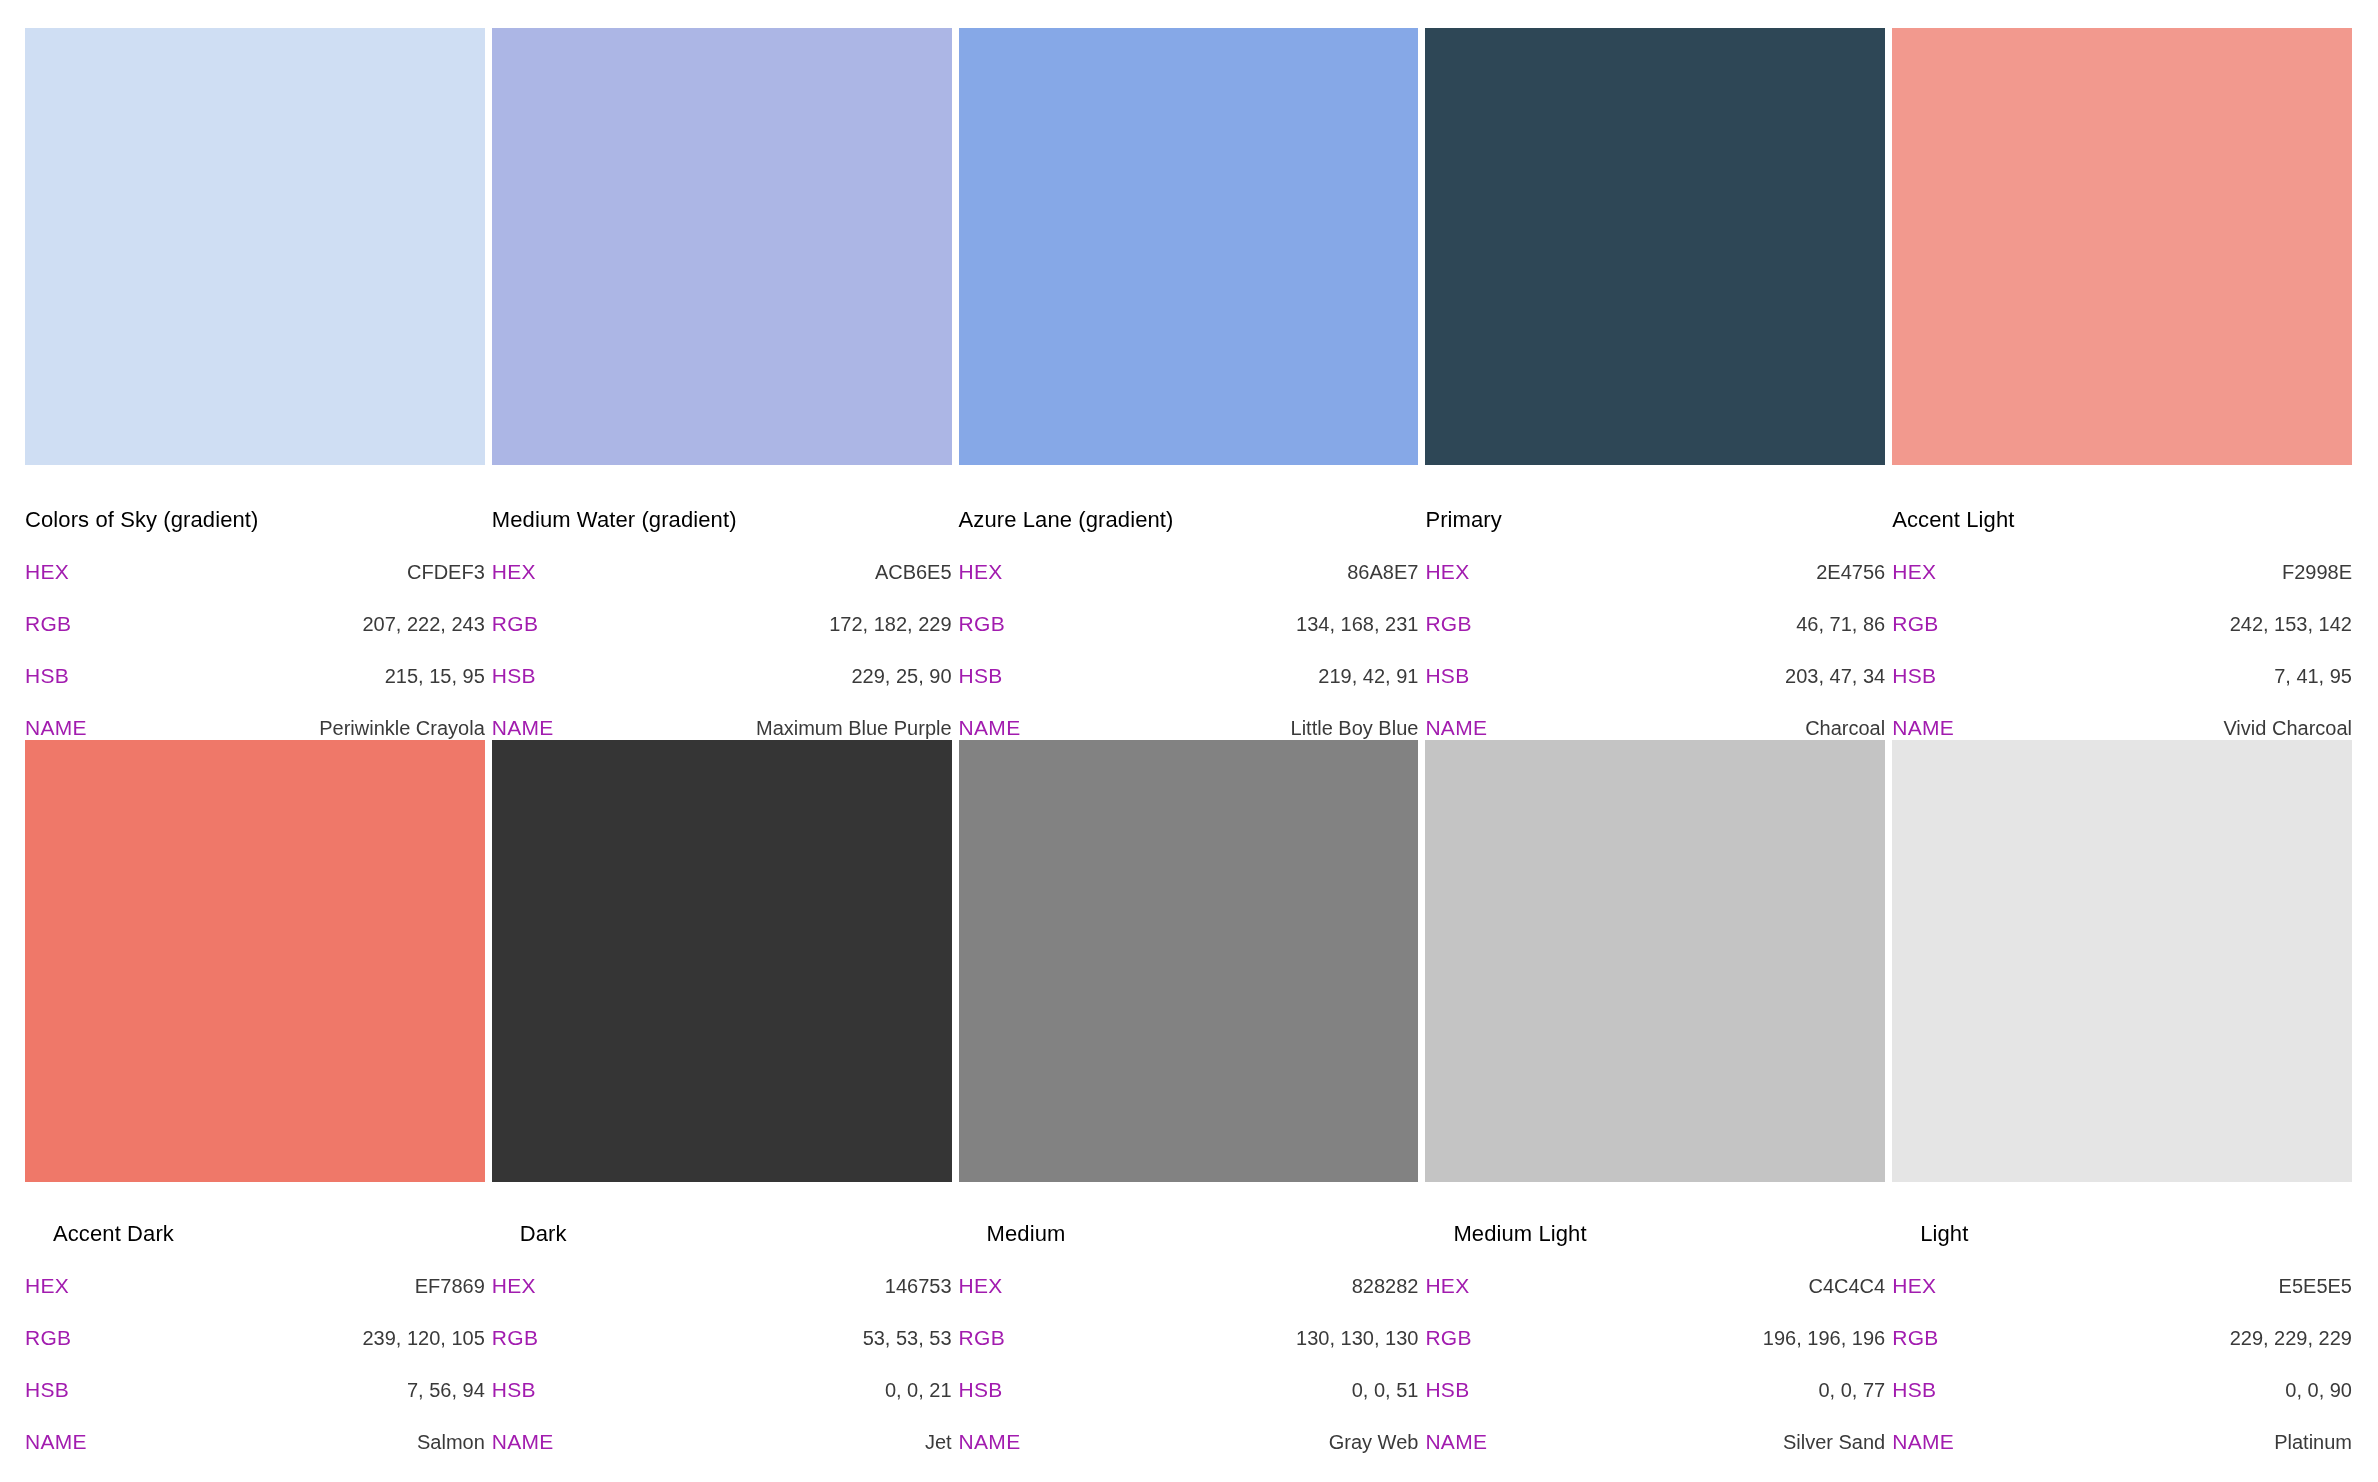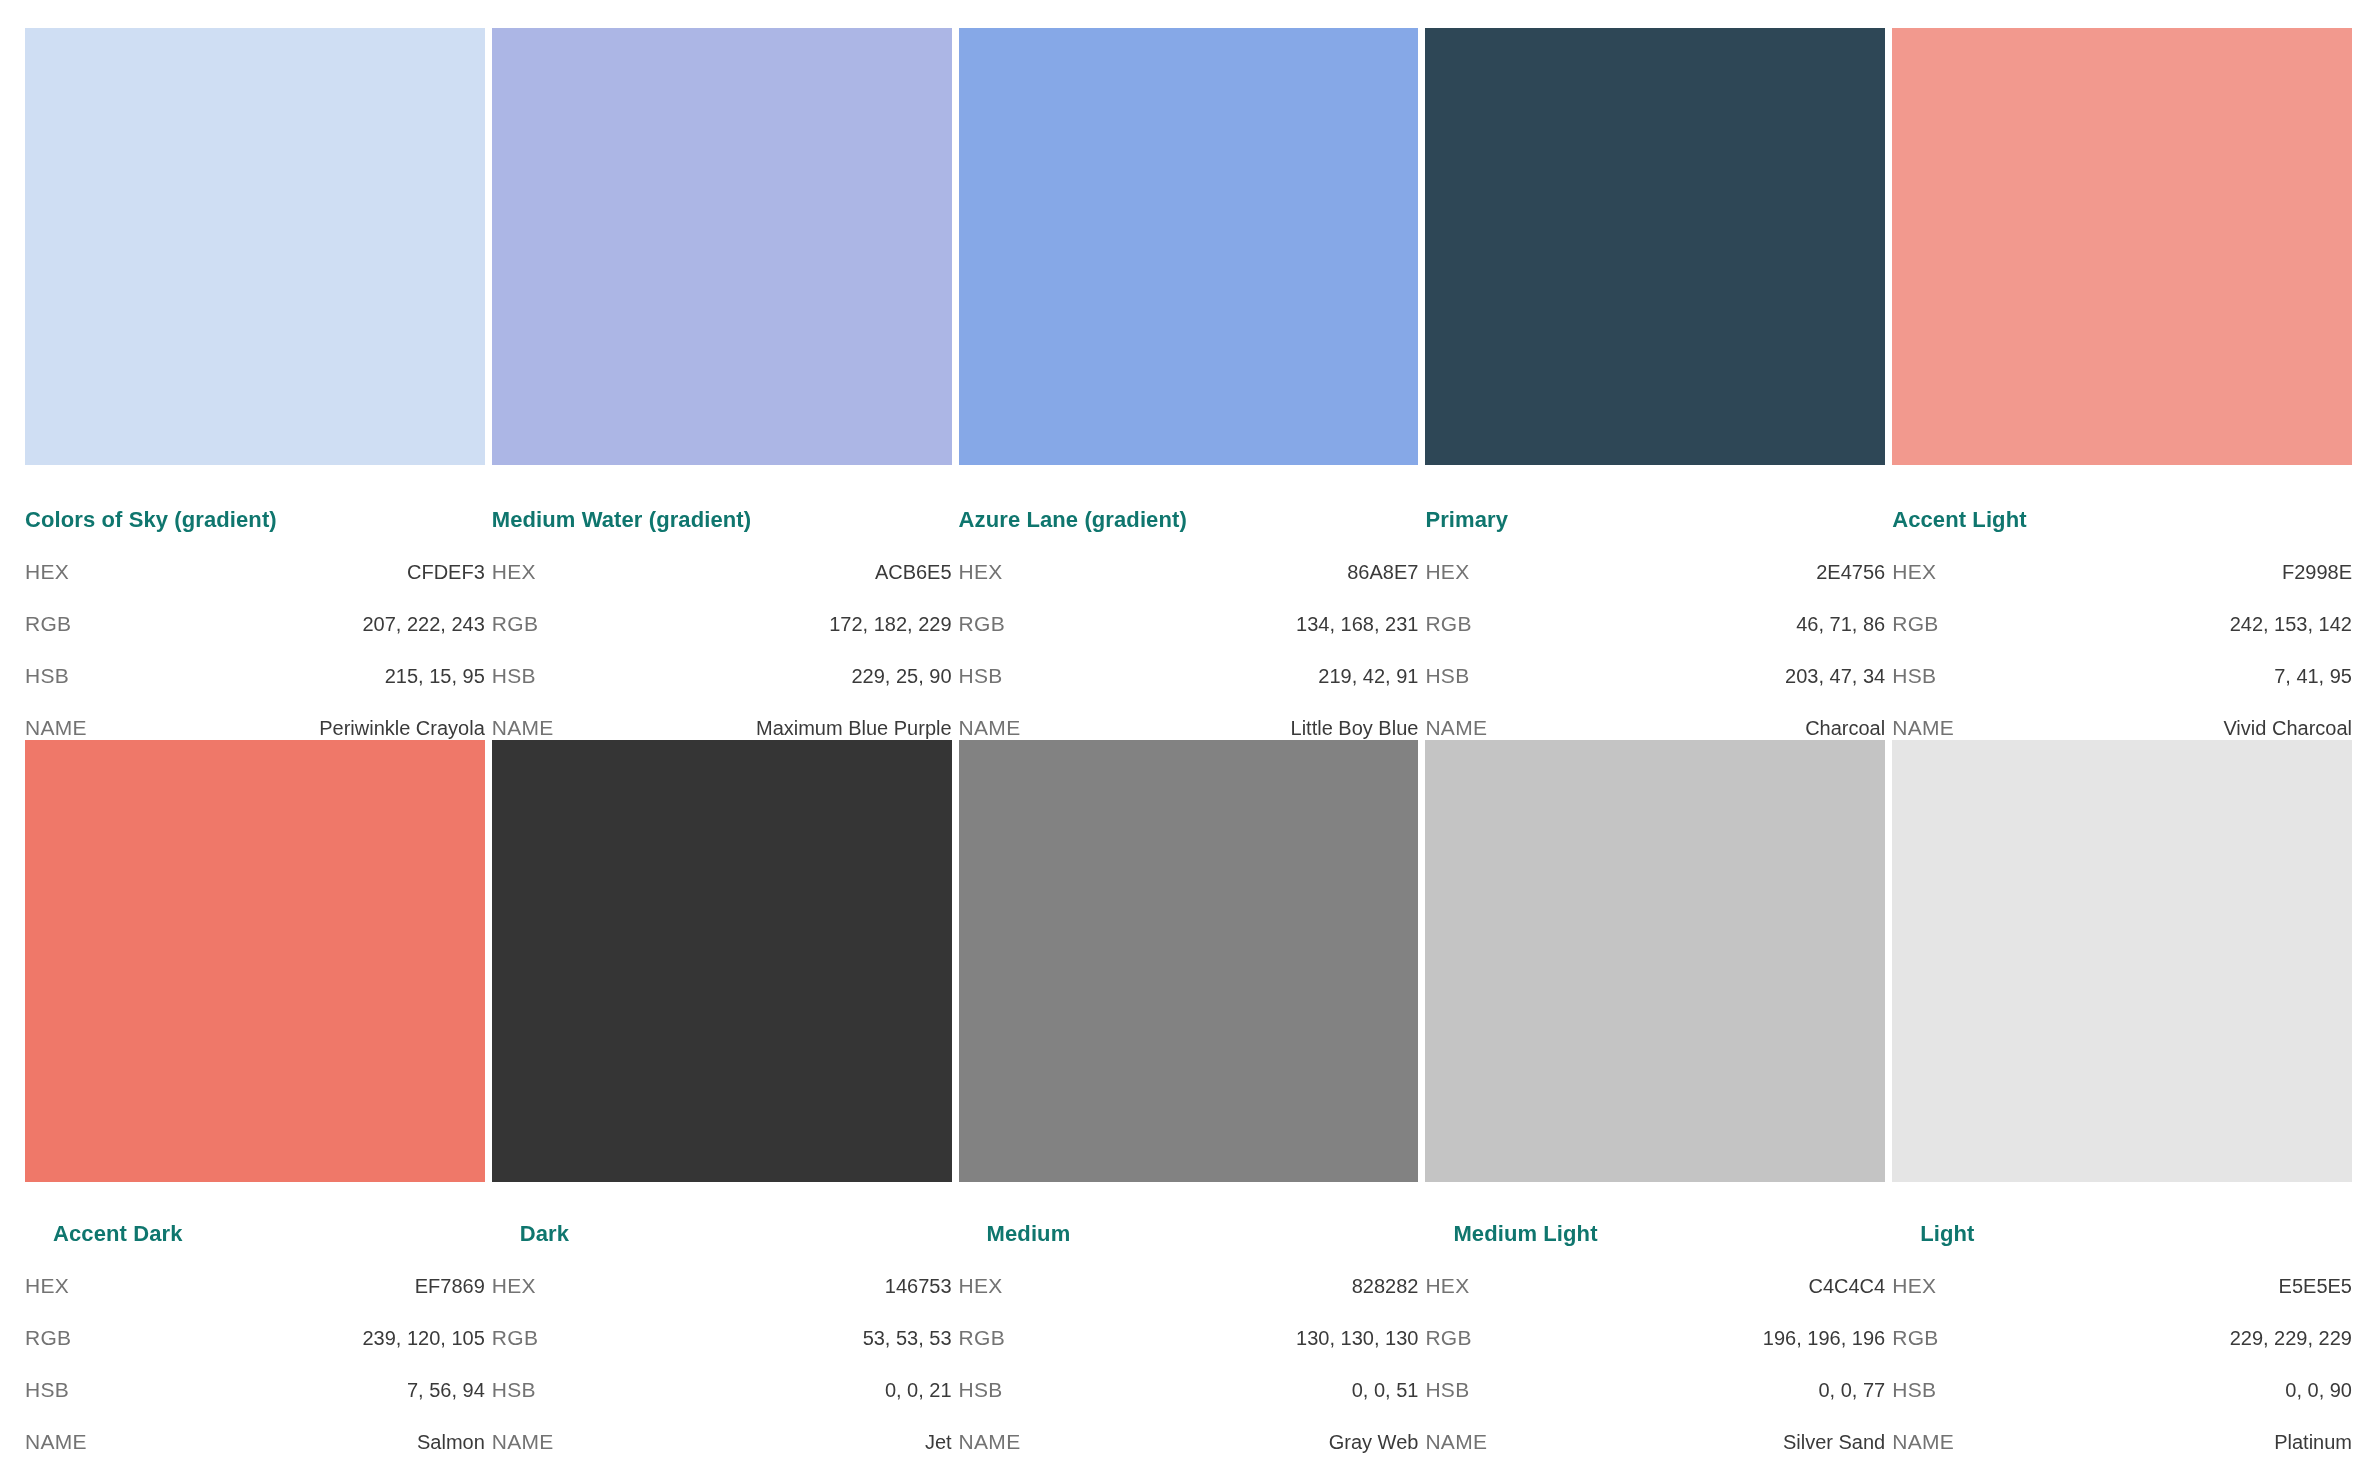--- a/index.html
+++ b/index.html
@@ -40,39 +40,39 @@
   .swatch-card.row-2 .swatch-chip {
     height: 442px;
   }
 
   .swatch-info {
     padding-top: 0;
   }
 
   .swatch-title {
     font-size: 22px;
-    font-weight: bold;
-    color: #0f766e;
+    font-weight: normal;
+    color: #000000;
     letter-spacing: 0.1px;
     margin-top: 43px;
     margin-bottom: 0;
     line-height: 1.1;
     white-space: nowrap;
   }
 
   .spec-row {
     display: flex;
     justify-content: space-between;
     align-items: baseline;
     margin-top: 28px;
   }
 
   .spec-key {
     font-size: 21px;
-    color: #737373;
+    color: #a21caf;
     letter-spacing: 0.3px;
     white-space: nowrap;
   }
 
   .spec-value {
     font-size: 20px;
     color: #3a3a3a;
     text-align: right;
     white-space: nowrap;
   }

